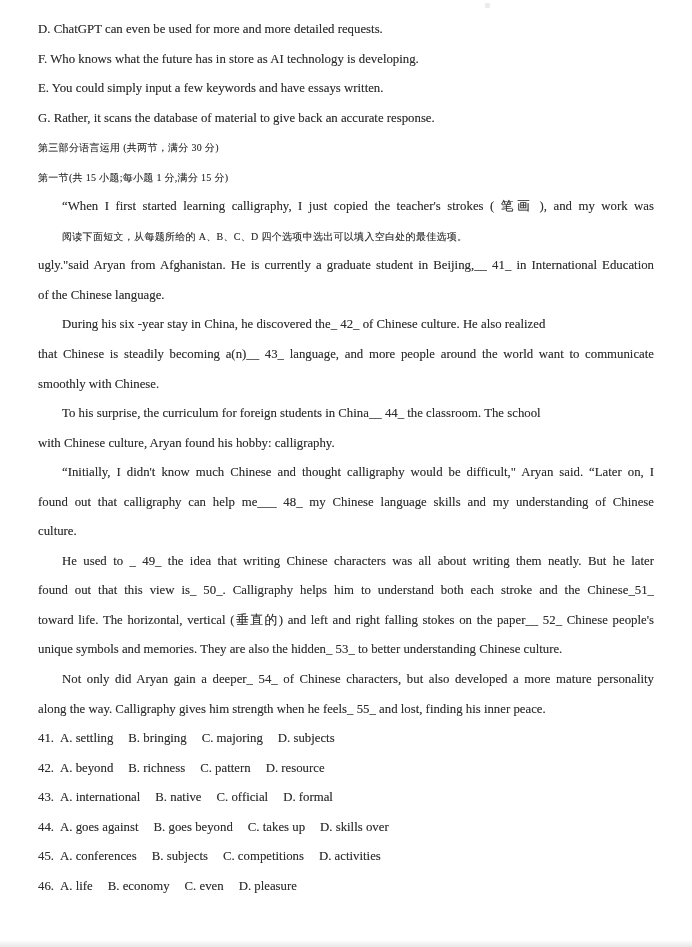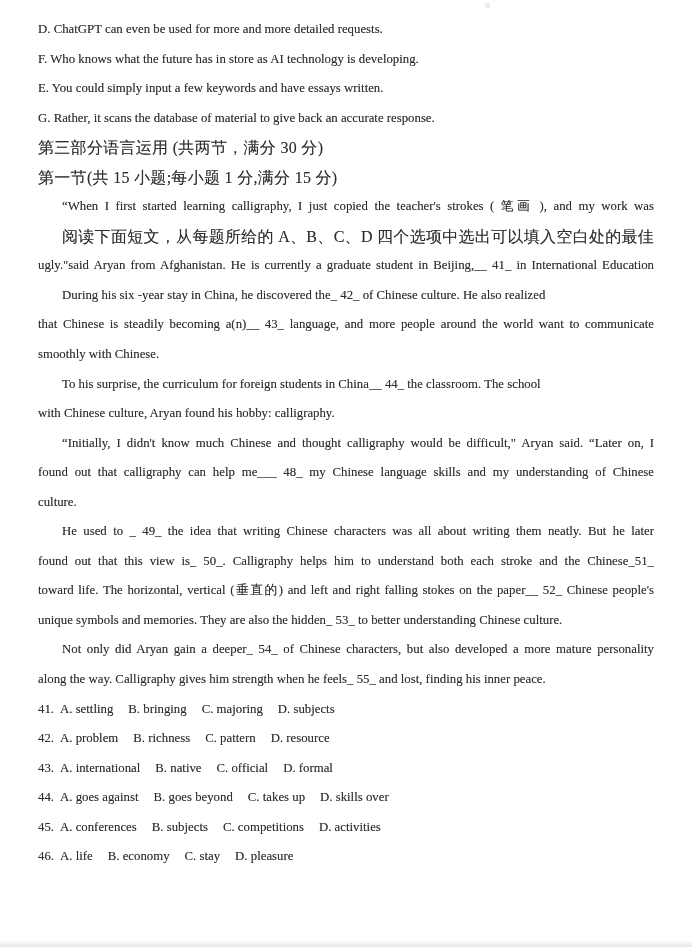--- a/index.html
+++ b/index.html
@@ -11,21 +11,21 @@
   }
   .page{
     position:relative;width:692px;height:947px;box-sizing:border-box;
     padding:15px 38px 8px 38px;overflow:hidden;
   }
   .line{
     font-size:12.8px;line-height:29.55px;height:29.55px;
     white-space:nowrap;overflow:hidden;
     text-shadow:0 0 0.5px rgba(47,47,47,0.45);
   }
-  .line.cn{font-size:16px;letter-spacing:0.3px;}
+  .line.cn{font-size:10px;letter-spacing:0.3px;}
   .line.indent{padding-left:24px;}
   .line.justify{
     white-space:normal;text-align:justify;text-align-last:justify;
   }
   .q-row{display:flex;align-items:flex-start;}
   .q-num{margin-right:6px;}
   .q-opt{margin-right:15px;}
   .artifact{
     position:absolute;left:485px;top:3px;width:5px;height:5px;
     background:#ececec;border-radius:1px;
@@ -45,20 +45,21 @@
   <div class="line">F. Who knows what the future has in store as AI technology is developing.</div>
   <div class="line">E. You could simply input a few keywords and have essays written.</div>
   <div class="line">G. Rather, it scans the database of material to give back an accurate response.</div>
 
   <div class="line cn">第三部分语言运用 (共两节，满分 30 分)</div>
   <div class="line cn">第一节(共 15 小题;每小题 1 分,满分 15 分)</div>
   <div class="line indent justify">“When I first started learning calligraphy, I just copied the teacher's strokes ( 笔画 ), and my work was</div>
 
   <div class="line cn indent">阅读下面短文，从每题所给的 A、B、C、D 四个选项中选出可以填入空白处的最佳选项。</div>
   <div class="line justify">ugly."said Aryan from Afghanistan. He is currently a graduate student in Beijing,__ 41_ in International Education</div>
+  <div class="line">of the Chinese language.</div>
   <div class="line indent">During his six -year stay in China, he discovered the_ 42_ of Chinese culture. He also realized</div>
   <div class="line justify">that Chinese is steadily becoming a(n)__ 43_ language, and more people around the world want to communicate</div>
   <div class="line">smoothly with Chinese.</div>
   <div class="line indent">To his surprise, the curriculum for foreign students in China__ 44_ the classroom. The school</div>
   <div class="line">with Chinese culture, Aryan found his hobby: calligraphy.</div>
   <div class="line indent justify">“Initially, I didn't know much Chinese and thought calligraphy would be difficult," Aryan said. “Later on, I</div>
   <div class="line justify">found out that calligraphy can help me___ 48_ my Chinese language skills and my understanding of Chinese</div>
   <div class="line">culture.</div>
   <div class="line indent justify">He used to _ 49_ the idea that writing Chinese characters was all about writing them neatly. But he later</div>
   <div class="line justify">found out that this view is_ 50_. Calligraphy helps him to understand both each stroke and the Chinese_51_</div>
@@ -69,21 +70,21 @@
 
   <div class="line q-row">
     <span class="q-num">41.</span>
     <span class="q-opt">A. settling</span>
     <span class="q-opt">B. bringing</span>
     <span class="q-opt">C. majoring</span>
     <span class="q-opt">D. subjects</span>
   </div>
   <div class="line q-row">
     <span class="q-num">42.</span>
-    <span class="q-opt">A. problem</span>
+    <span class="q-opt">A. beyond</span>
     <span class="q-opt">B. richness</span>
     <span class="q-opt">C. pattern</span>
     <span class="q-opt">D. resource</span>
   </div>
   <div class="line q-row">
     <span class="q-num">43.</span>
     <span class="q-opt">A. international</span>
     <span class="q-opt">B. native</span>
     <span class="q-opt">C. official</span>
     <span class="q-opt">D. formal</span>
@@ -99,18 +100,18 @@
     <span class="q-num">45.</span>
     <span class="q-opt">A. conferences</span>
     <span class="q-opt">B. subjects</span>
     <span class="q-opt">C. competitions</span>
     <span class="q-opt">D. activities</span>
   </div>
   <div class="line q-row">
     <span class="q-num">46.</span>
     <span class="q-opt">A. life</span>
     <span class="q-opt">B. economy</span>
-    <span class="q-opt">C. stay</span>
+    <span class="q-opt">C. even</span>
     <span class="q-opt">D. pleasure</span>
   </div>
 
   <div class="bottom-shade"></div>
 </div>
 
 </body></html>

